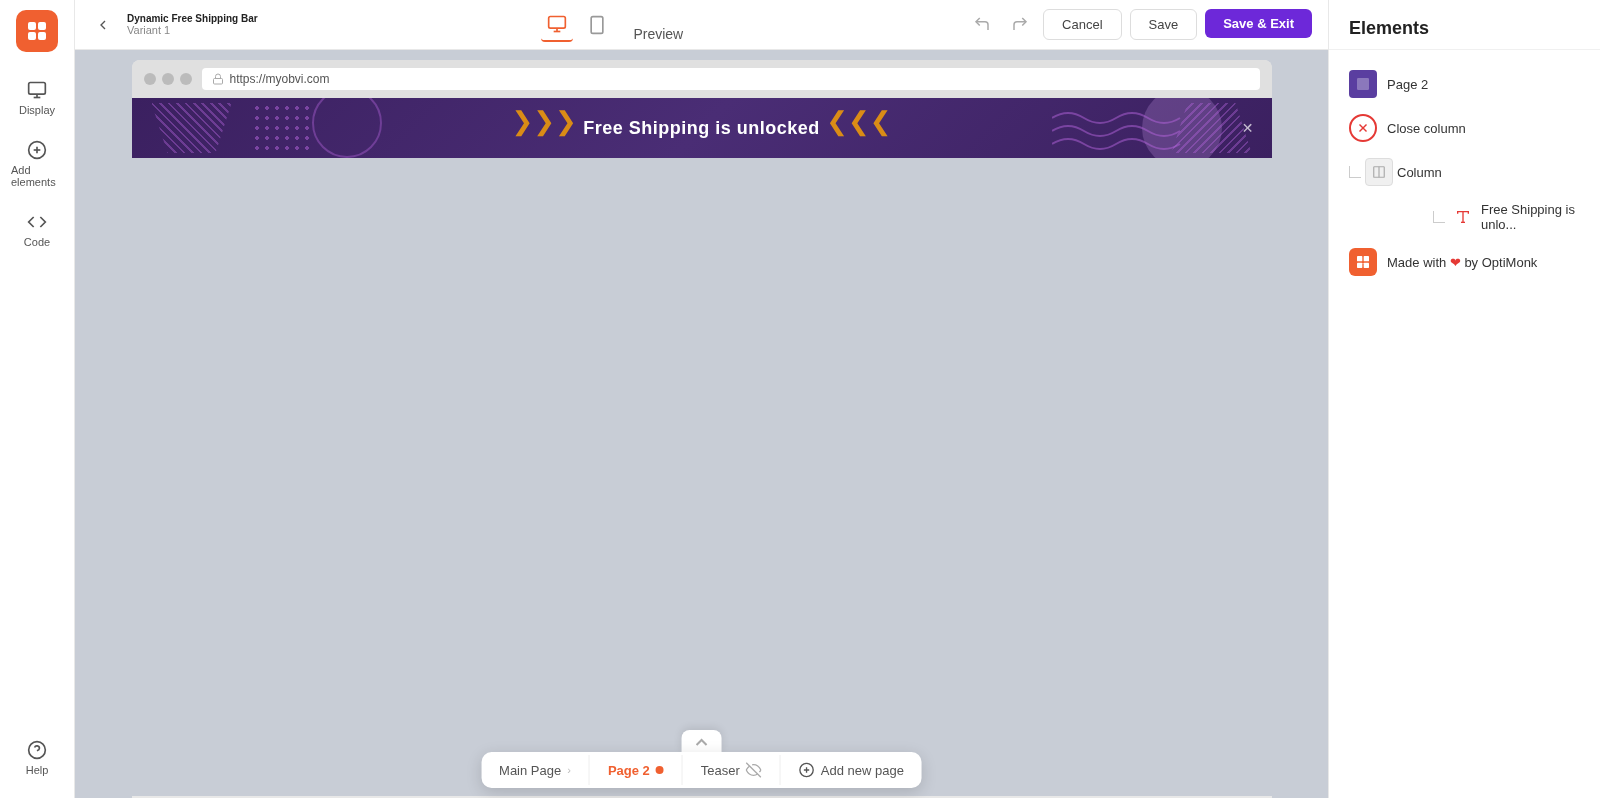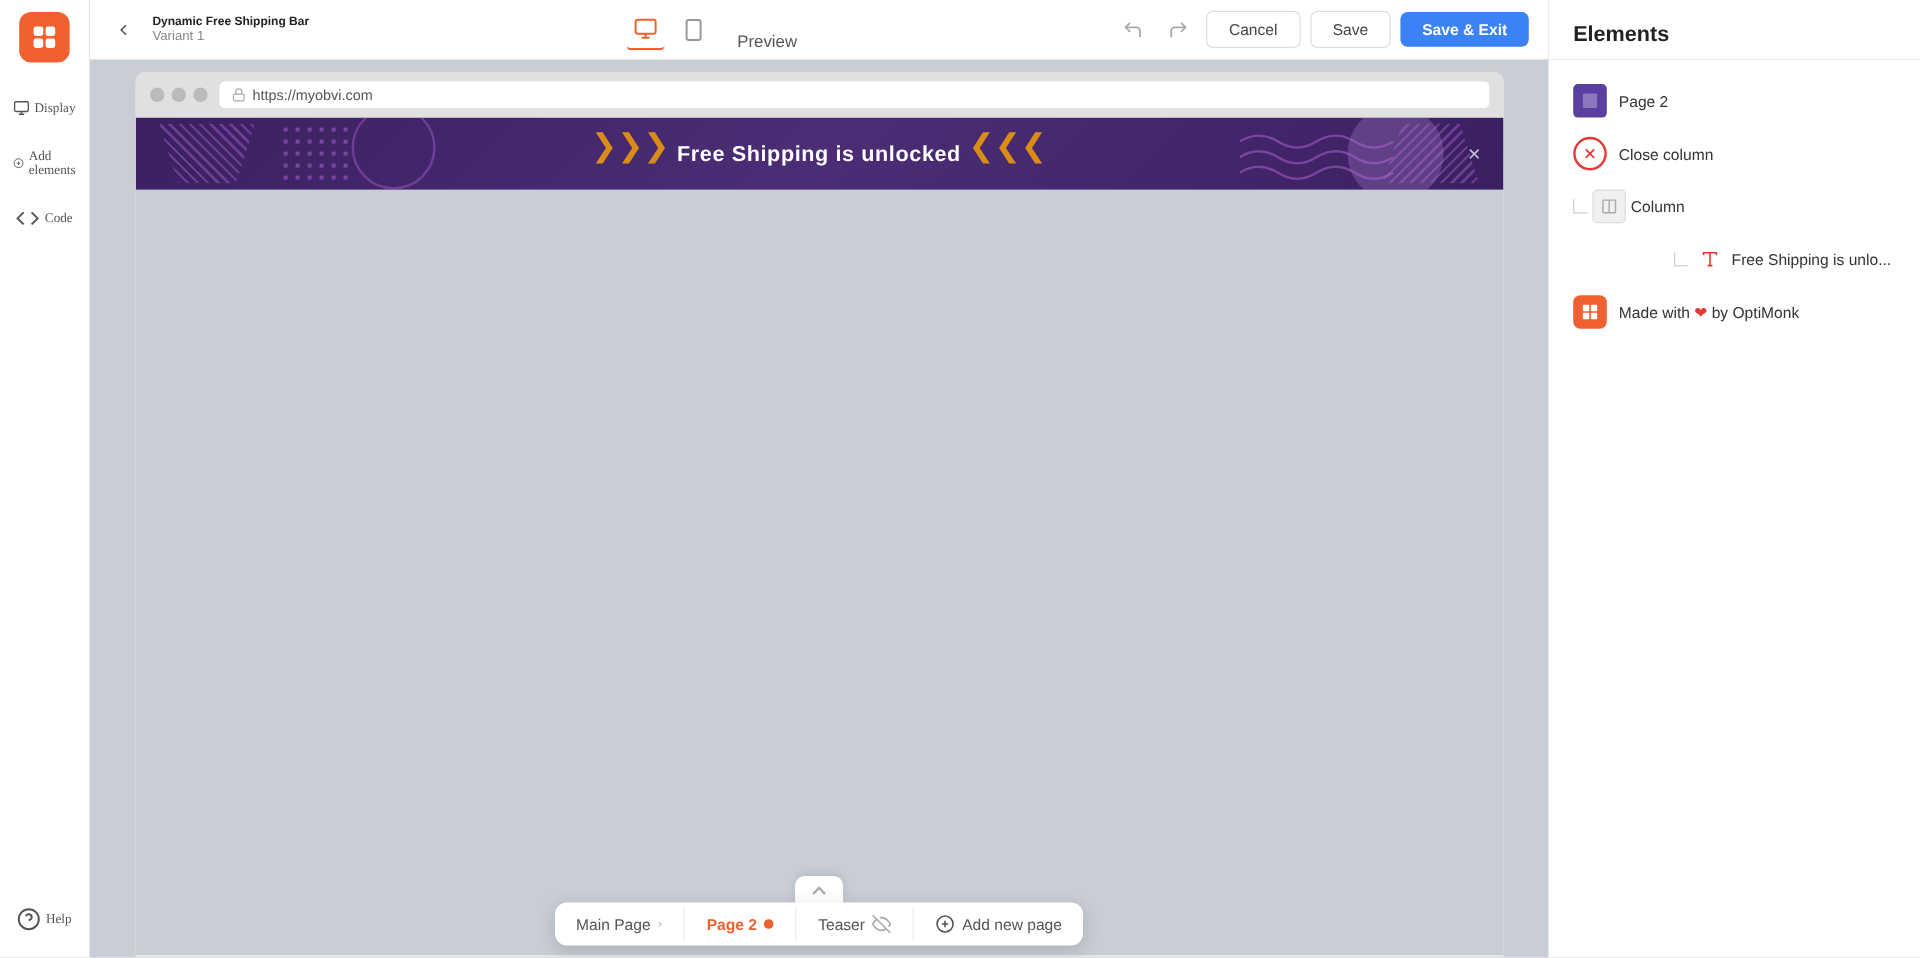--- a/index.html
+++ b/index.html
@@ -22,28 +22,27 @@
       width: 42px;
       height: 42px;
       background: #f06030;
       border-radius: 10px;
       display: flex; align-items: center; justify-content: center;
       margin-bottom: 16px;
       cursor: pointer;
     }
     .sidebar-logo svg { width: 24px; height: 24px; fill: white; }
     .sidebar-item {
-      display: flex; flex-direction: row; align-items: center;
+      display: flex; flex-direction: column; align-items: center;
       justify-content: center;
       width: 100%; padding: 12px 11px;
       cursor: pointer;
       color: #555;
       font-size: 11px;
       gap: 4px;
-      font-family: Liberation Serif, serif;
     }
     .sidebar-item svg { width: 20px; height: 20px; }
     .sidebar-spacer { flex: 1; }
 
     
     .main-content {
       flex: 1;
       display: flex;
       flex-direction: column;
       height: 798px;
@@ -83,21 +82,21 @@
       cursor: pointer;
       padding: 6px;
       border-radius: 4px;
       display: flex; align-items: center; justify-content: center;
       color: #999;
     }
     .view-btn.active { color: #f06030; border-bottom: 2px solid #f06030; }
     .view-btn svg { width: 20px; height: 20px; }
     .preview-label { font-size: 14px; color: #555; }
     .top-bar-actions {
-      display: flex; align-items: center; gap: 8px;
+      display: flex; align-items: flex-start; gap: 8px;
     }
     .undo-redo-btn {
       cursor: pointer;
       padding: 6px;
       color: #aaa;
       display: flex; align-items: center;
     }
     .undo-redo-btn svg { width: 18px; height: 18px; }
     .btn-cancel {
       padding: 7px 18px;
@@ -112,21 +111,21 @@
       padding: 7px 18px;
       border: 1px solid #ddd;
       background: #fff;
       border-radius: 6px;
       font-size: 13px;
       color: #444;
       cursor: pointer;
     }
     .btn-save-exit {
       padding: 7px 18px;
-      background: #3b82f6;
+      background: #6d28d9;
       border: none;
       border-radius: 6px;
       font-size: 13px;
       color: #fff;
       cursor: pointer;
       font-weight: 600;
     }
 
     
     .canvas-area {
@@ -307,21 +306,21 @@
     .add-page-btn {
       display: flex; align-items: center; gap: 6px;
       padding: 10px 18px;
       font-size: 13px;
       color: #555;
       cursor: pointer;
     }
 
     
     .right-panel {
-      width: 310px;
+      width: 272px;
       background: #fff;
       border-left: 1px solid #e8e8e8;
       height: 798px;
       display: flex;
       flex-direction: column;
       flex-shrink: 0;
     }
     .right-panel-title {
       padding: 18px 20px 10px;
       font-size: 18px;

